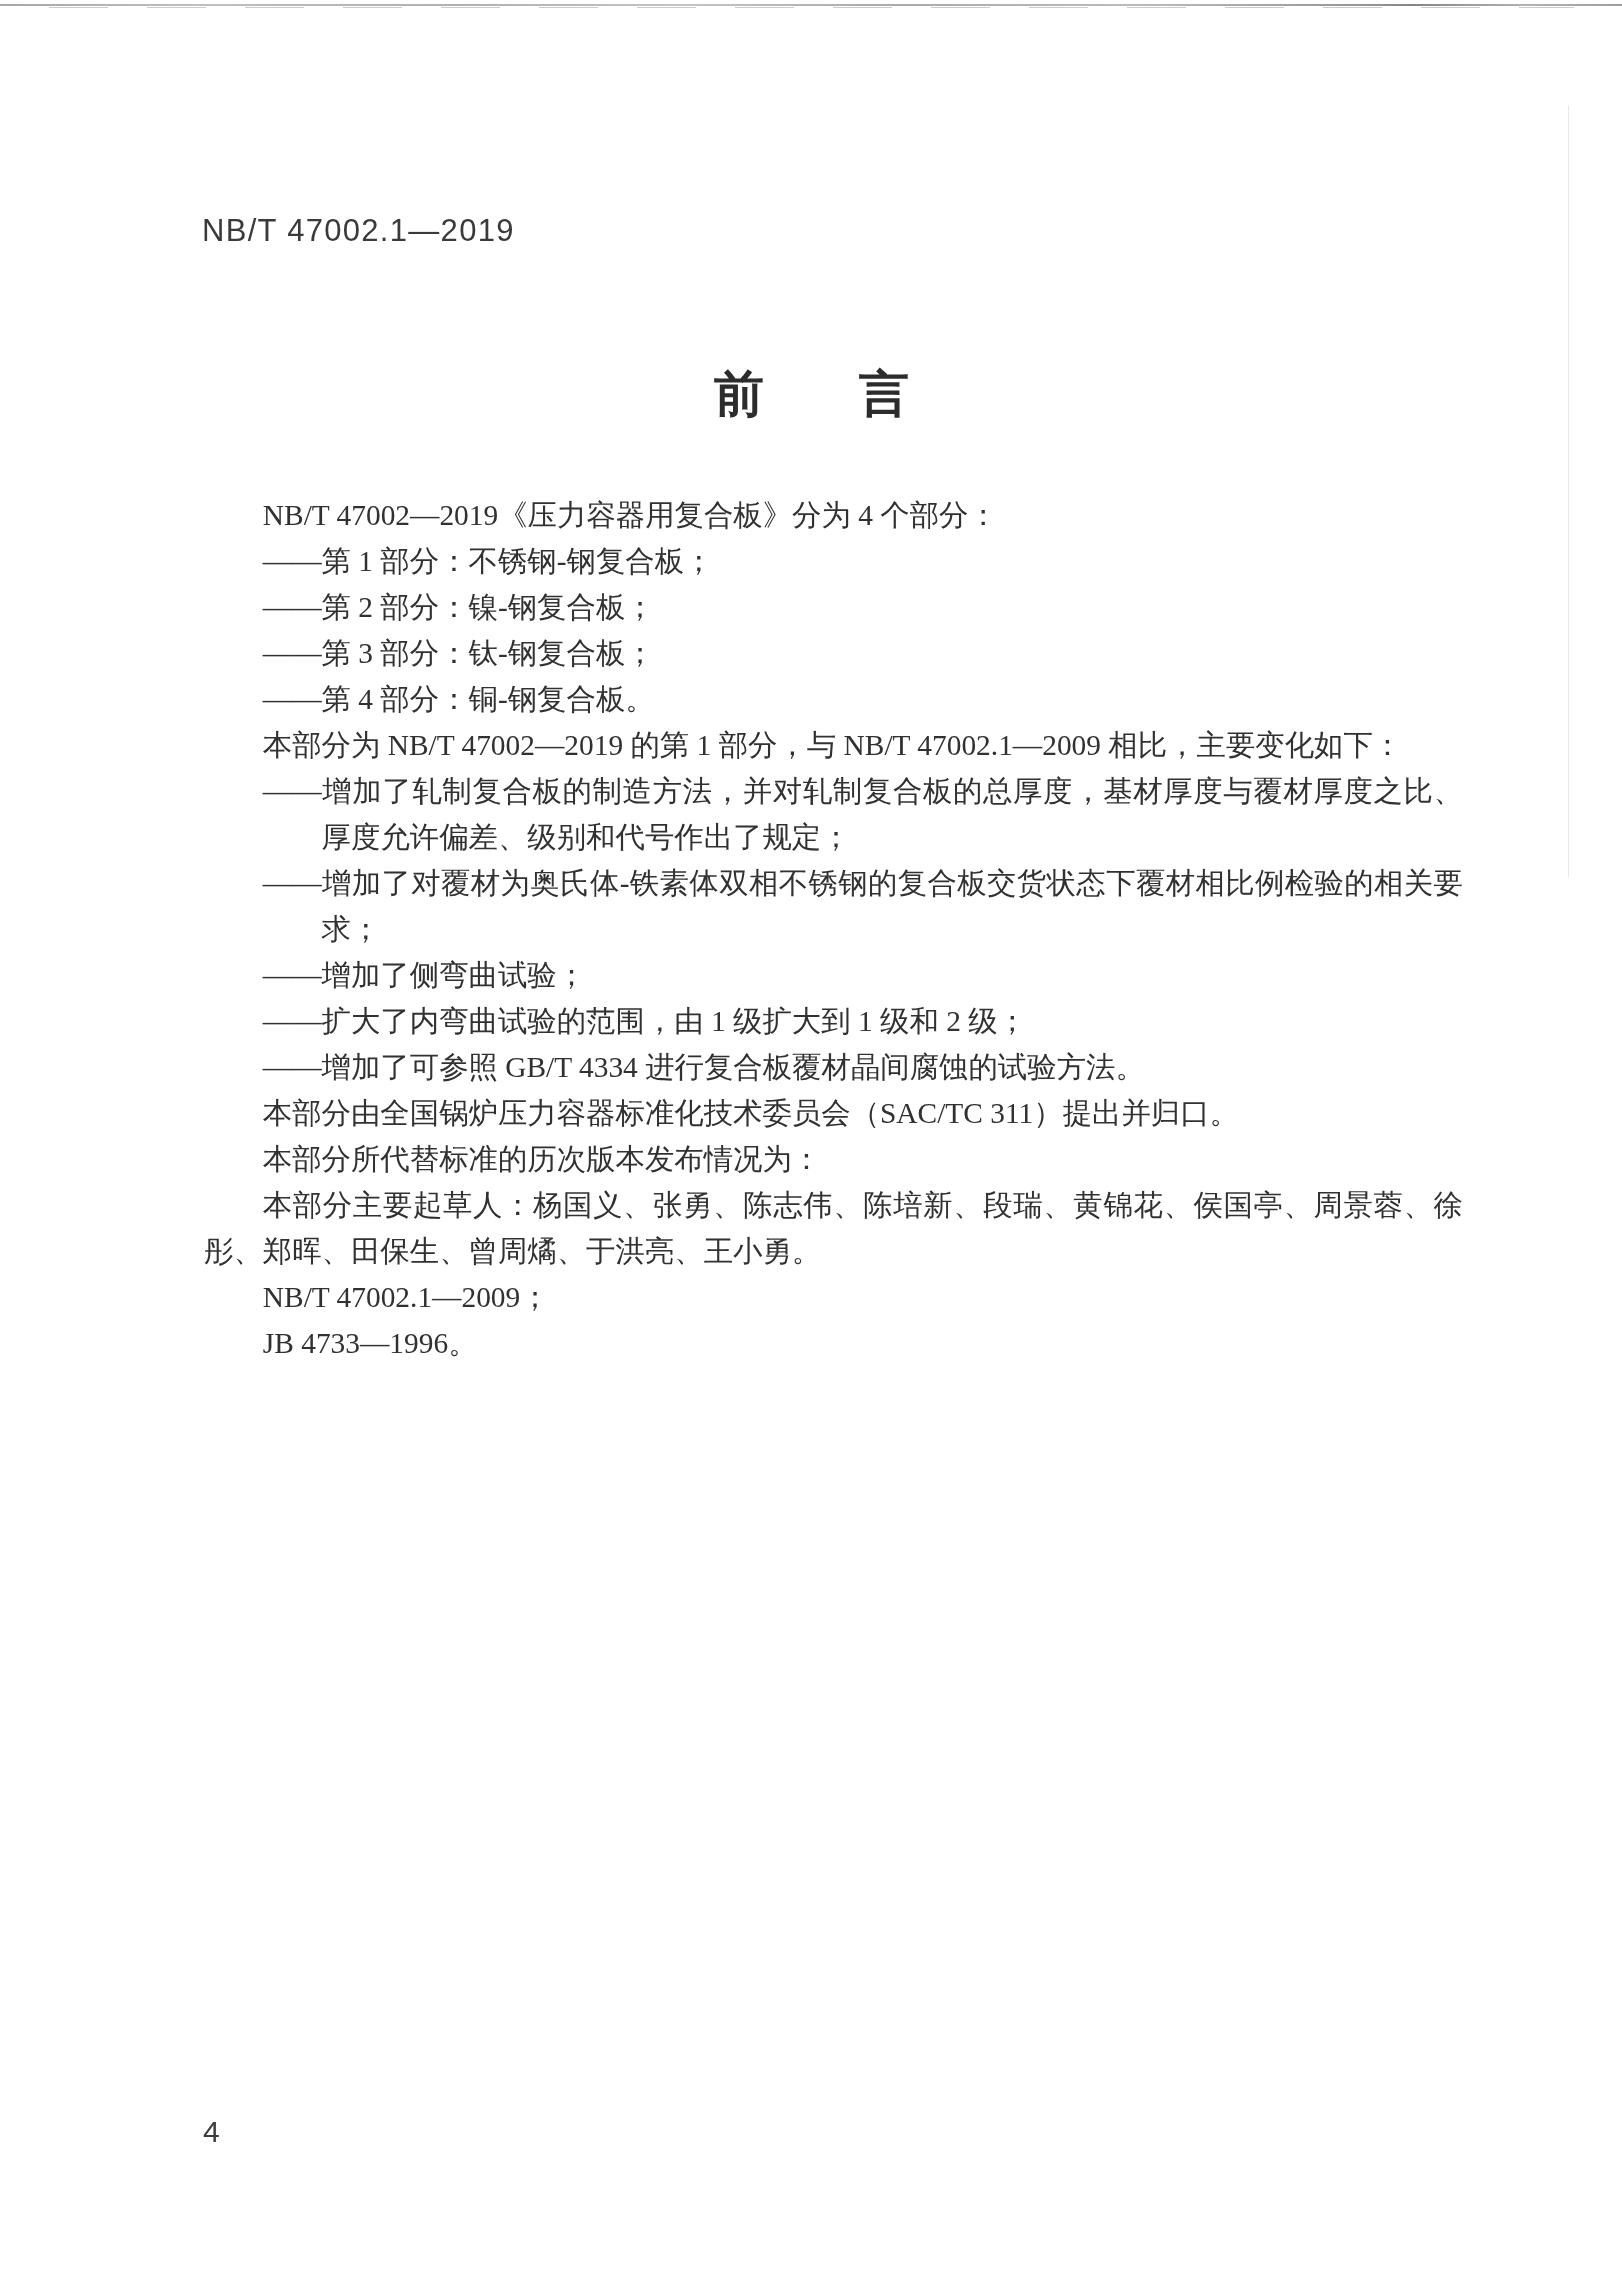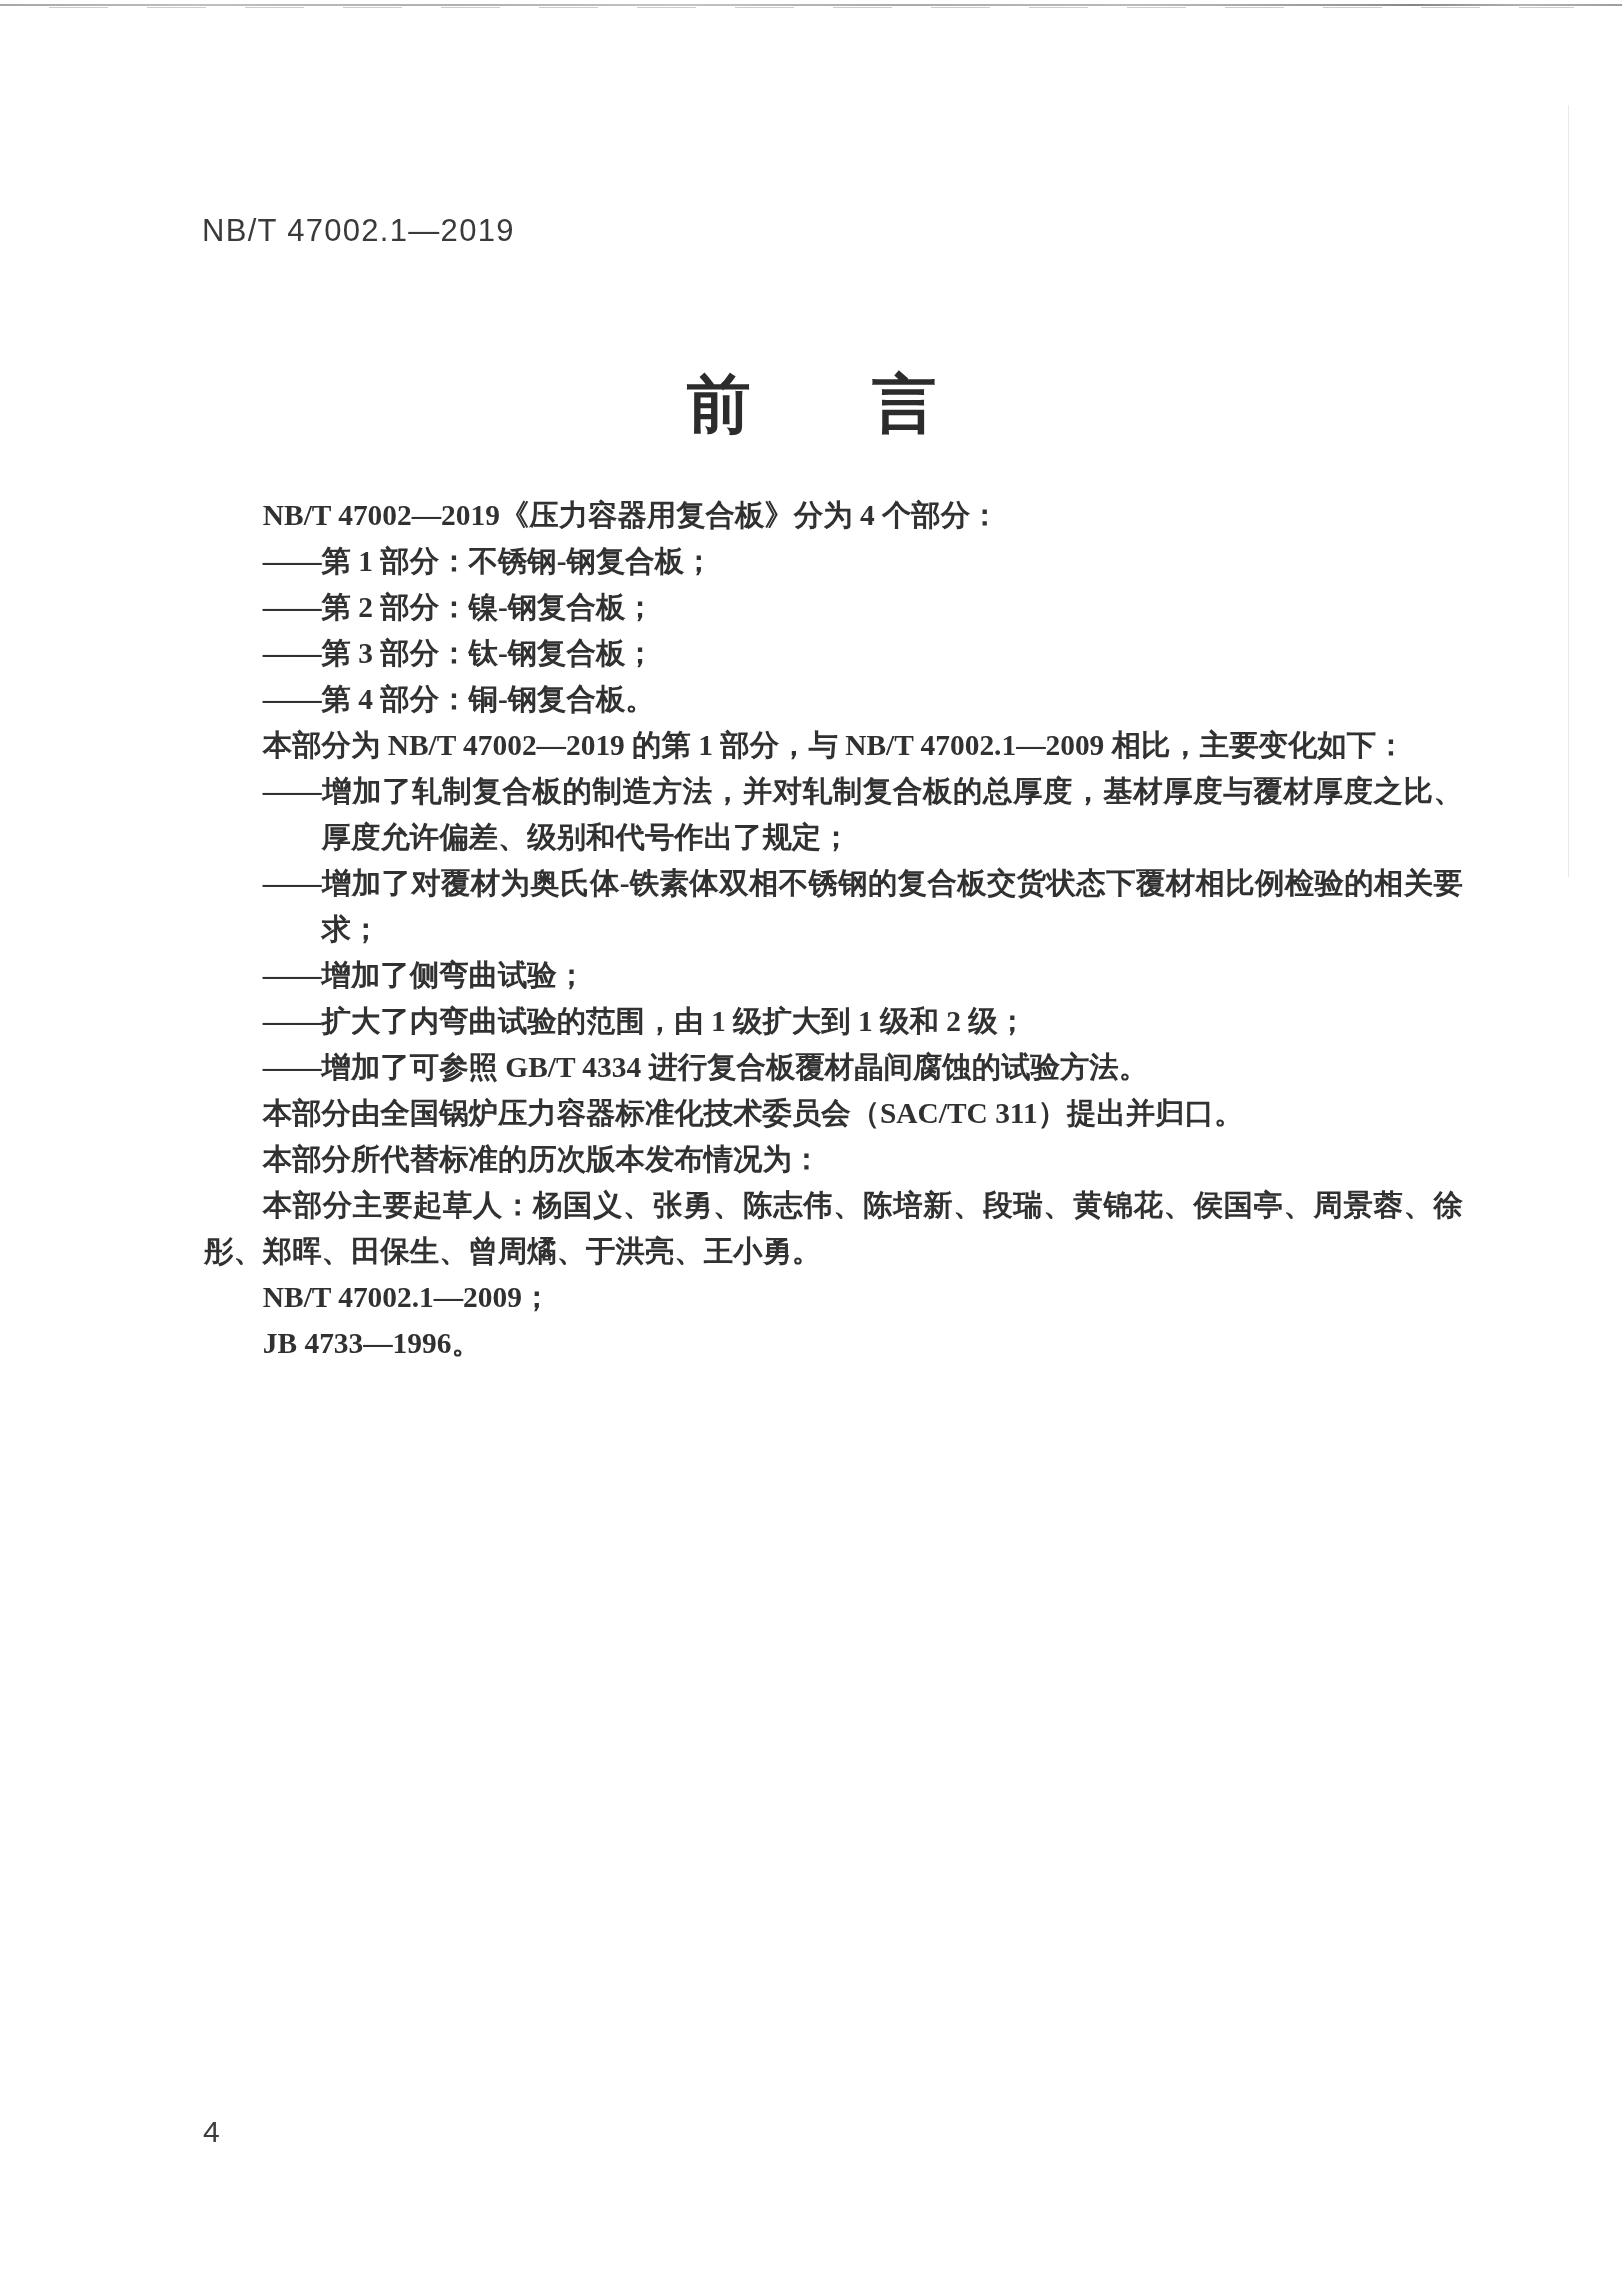--- a/index.html
+++ b/index.html
@@ -60,37 +60,36 @@
     color: #3a3a3a;
     white-space: nowrap;
   }
   .page-title {
     position: absolute;
     top: 361px;
     left: 0;
     width: 100%;
     margin: 0;
     text-align: center;
-    font-size: 64px;
+    font-size: 50px;
     font-weight: bold;
     letter-spacing: 0.45em;
     text-indent: 0.45em; 
     color: #2c2c2c;
     white-space: nowrap;
   }
   .body-text {
     position: absolute;
     top: 492px;
     left: 204px;
     width: 1259px;
     font-size: 29.4px;
     line-height: 46px;
     text-align: justify;
     color: #313131;
-    font-weight: bold;
   }
   .body-text p { margin: 0; }
   .ind  { text-indent: 2em; }            
   .hang { padding-left: 4em; text-indent: -2em; } 
   .page-number {
     position: absolute;
     top: 2115px;
     left: 203px;
     font-family: "Liberation Sans", sans-serif;
     font-size: 30px;

